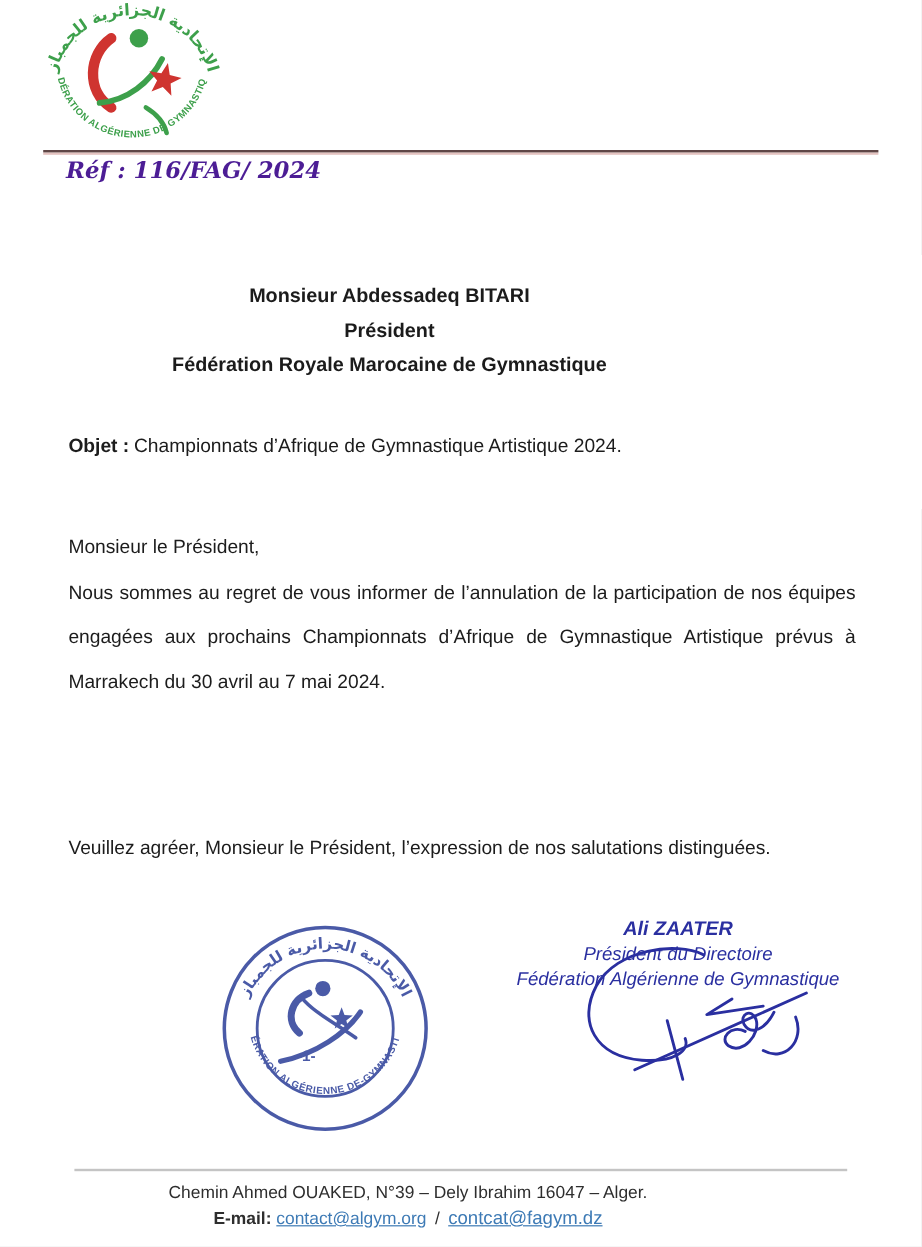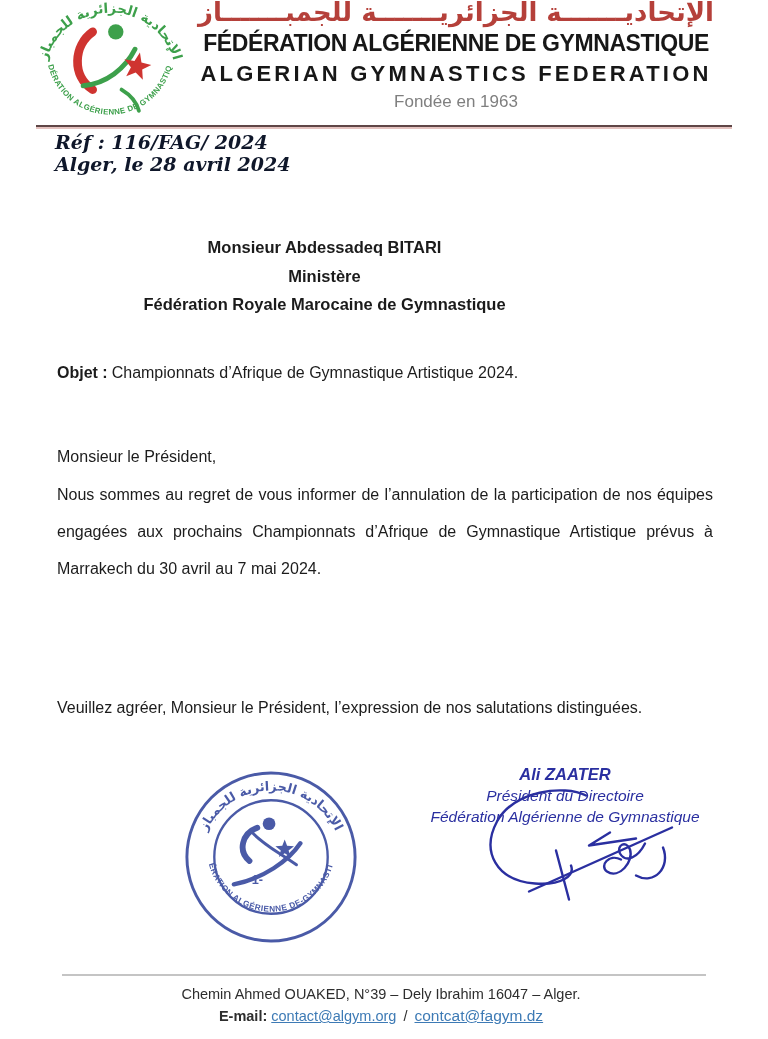--- a/index.html
+++ b/index.html
@@ -26,21 +26,21 @@
   .founded{font-size:17px;color:var(--founded-gray);margin-top:5px;}
   .head-rule{
     position:absolute;top:125px;left:36px;width:696px;height:0;
     border-top:2px solid #5f4646;
     box-shadow:0 2px 0 rgba(196,120,114,0.45);
   }
   .ref-row{
     position:absolute;top:131px;left:55px;width:656px;
     display:flex;justify-content:flex-start;
     font-family:"DejaVu Serif",serif;font-style:italic;font-weight:700;
-    font-size:19px;color:#0f172a;flex-direction:column;
+    font-size:19px;color:#4c1d95;
   }
   
   .recipient{position:absolute;top:233px;left:0;width:649px;text-align:center;
     font-weight:700;font-size:16.5px;line-height:28.5px;color:#1b1b1b;}
   
   .objet{position:absolute;top:364px;left:57px;width:656px;font-size:16px;}
   .objet-label{font-weight:700;}
   .objet-text{margin-left:4px;}
   .salutation{position:absolute;top:421px;left:57px;font-size:16px;margin-top:27px;}
   .para{position:absolute;left:57px;width:656px;margin:0;font-size:16px;
@@ -52,21 +52,21 @@
   .sig-block{position:absolute;top:763px;left:395px;width:340px;text-align:center;
     font-style:italic;color:var(--signature-blue);}
   .sig-name{font-size:16.5px;font-weight:700;line-height:22px;}
   .sig-line{font-size:15.5px;line-height:21px;font-weight:500;}
   .sig-scribble{position:absolute;left:468px;top:786px;width:235px;height:118px;}
   .stamp-svg{position:absolute;left:183px;top:769px;width:176px;height:176px;opacity:0.92;}
   
   .footer-rule{position:absolute;top:974px;left:62px;width:644px;height:0;
     border-top:2px solid #c4c4c4;}
   .footer{position:absolute;top:983px;left:0;width:680px;text-align:center;
-    font-size:14.5px;color:#2e2e2e;line-height:22px;padding-left:41px;}
+    font-size:14.5px;color:#2e2e2e;line-height:22px;}
   .email-label{font-weight:700;color:#2e2e2e;}
   .email-link{color:var(--link-blue);text-decoration:underline;}
   .email-link.secondary{font-size:15.5px;}
   .email-sep{color:#2e2e2e;margin:0 3px;}
 </style>
 </head>
 <body>
 
 <div class="page">
 
@@ -85,37 +85,30 @@
       <circle cx="86" cy="36" r="8" fill="#3da04b"></circle>
       <path d="M 62,36 C 42,50 40,82 62,96" stroke="#cf3430" stroke-width="9" fill="none" stroke-linecap="round"></path>
       <path d="M 52,92 C 76,90 96,74 106,54" stroke="#3da04b" stroke-width="5" fill="none" stroke-linecap="round"></path>
       <path d="M 92,96 C 102,102 108,110 110,118" stroke="#3da04b" stroke-width="4" fill="none" stroke-linecap="round"></path>
       <g transform="translate(108,72) scale(1.5) rotate(12)">
         <polygon points="0,-10 2.47,-3.4 9.51,-3.09 3.99,1.3 5.88,8.09 0,4.2 -5.88,8.09 -3.99,1.3 -9.51,-3.09 -2.47,-3.4" fill="#cf3430"></polygon>
       </g>
     </g>
   </svg>
 
-  <div class="letterhead">
-    <div class="arabic-title">الإتحاديـــــــة الجزائريـــــــة للجمبـــــــاز</div>
-    <div class="title-fr">FÉDÉRATION ALGÉRIENNE DE GYMNASTIQUE</div>
-    <div class="title-en">ALGERIAN GYMNASTICS FEDERATION</div>
-    <div class="founded">Fondée en 1963</div>
-  </div>
 
   <div class="head-rule"></div>
 
   <div class="ref-row">
     <span>Réf : 116/FAG/ 2024</span>
-    <span>Alger, le  28 avril 2024</span>
   </div>
 
   <div class="recipient">
     <div>Monsieur Abdessadeq BITARI</div>
-    <div>Ministère</div>
+    <div>Président</div>
     <div>Fédération Royale Marocaine de Gymnastique</div>
   </div>
 
   <div class="objet">
     <span class="objet-label">Objet :</span><span class="objet-text">Championnats d’Afrique de Gymnastique Artistique 2024.</span>
   </div>
 
   <div class="salutation">Monsieur le Président,</div>
 
   <p class="para p1">Nous sommes au regret de vous informer de l’annulation de la participation de nos équipes engagées aux prochains Championnats d’Afrique de Gymnastique Artistique prévus à Marrakech du 30 avril au 7 mai 2024.</p>

